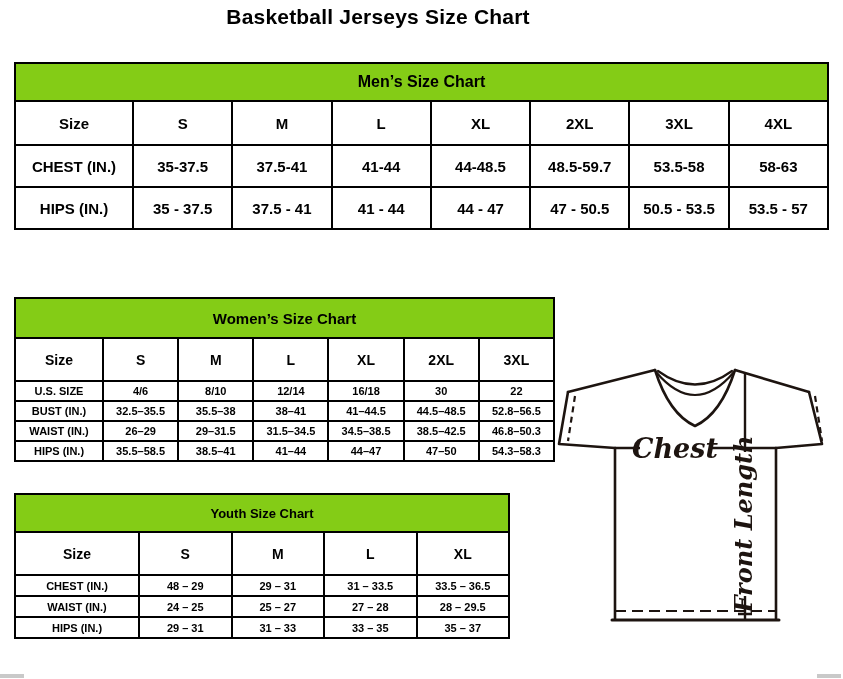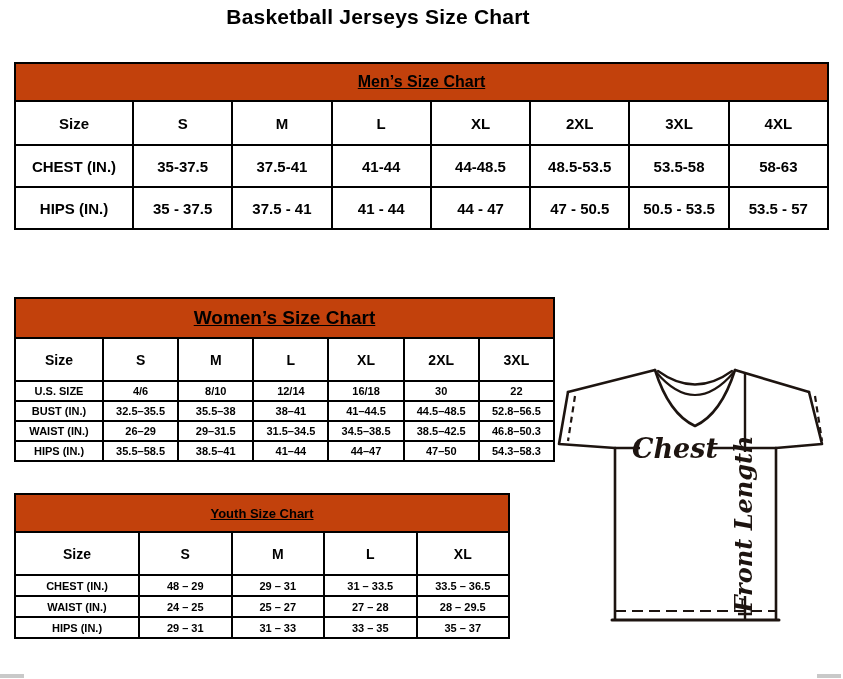--- a/index.html
+++ b/index.html
@@ -14,32 +14,32 @@
     letter-spacing:0.2px;
   }
   table.size-table {
     position:absolute; border-collapse:collapse; table-layout:fixed;
     background:#fff;
   }
   .size-table th, .size-table td {
     border:2px solid #000; text-align:center; vertical-align:middle;
     font-weight:bold; padding:0 2px; overflow:hidden; white-space:nowrap;
   }
-  .caption-row th { background:#c2410c; font-size:16px;text-decoration:underline; }
+  .caption-row th { background:#84cc16; font-size:16px; }
 
   
   .men-table { left:14px; top:62px; width:815px; }
   .men-table .caption-row th { height:38px; }
   .men-table .size-row th { height:44px; font-size:15px; }
   .men-table tbody th, .men-table tbody td { height:42px; font-size:15px; }
   .men-table col.label-col { width:118px; }
 
   
   .women-table { left:14px; top:297px; width:541px; }
-  .women-table .caption-row th { height:40px; font-size:19px; }
+  .women-table .caption-row th { height:40px; font-size:15px; }
   .women-table .size-row th { height:43px; font-size:14px; }
   .women-table tbody th, .women-table tbody td { height:20px; font-size:11px;border-radius:10px; }
   .women-table col.label-col { width:88px; }
 
   
   .youth-table { left:14px; top:493px; width:496px; }
   .youth-table .caption-row th { height:38px; font-size:13px; }
   .youth-table .size-row th { height:43px; font-size:14px; }
   .youth-table tbody th, .youth-table tbody td { height:21px; font-size:11px; }
   .youth-table col.label-col { width:124px; }
@@ -77,21 +77,21 @@
         <th>4XL</th>
       </tr>
   </thead>
   <tbody>
       <tr>
         <th>CHEST (IN.)</th>
         <td>35-37.5</td>
         <td>37.5-41</td>
         <td>41-44</td>
         <td>44-48.5</td>
-        <td>48.5-53.5</td>
+        <td>48.5-59.7</td>
         <td>53.5-58</td>
         <td>58-63</td>
       </tr>
       <tr>
         <th>HIPS (IN.)</th>
         <td>35 - 37.5</td>
         <td>37.5 - 41</td>
         <td>41 - 44</td>
         <td>44 - 47</td>
         <td>47 - 50.5</td>

